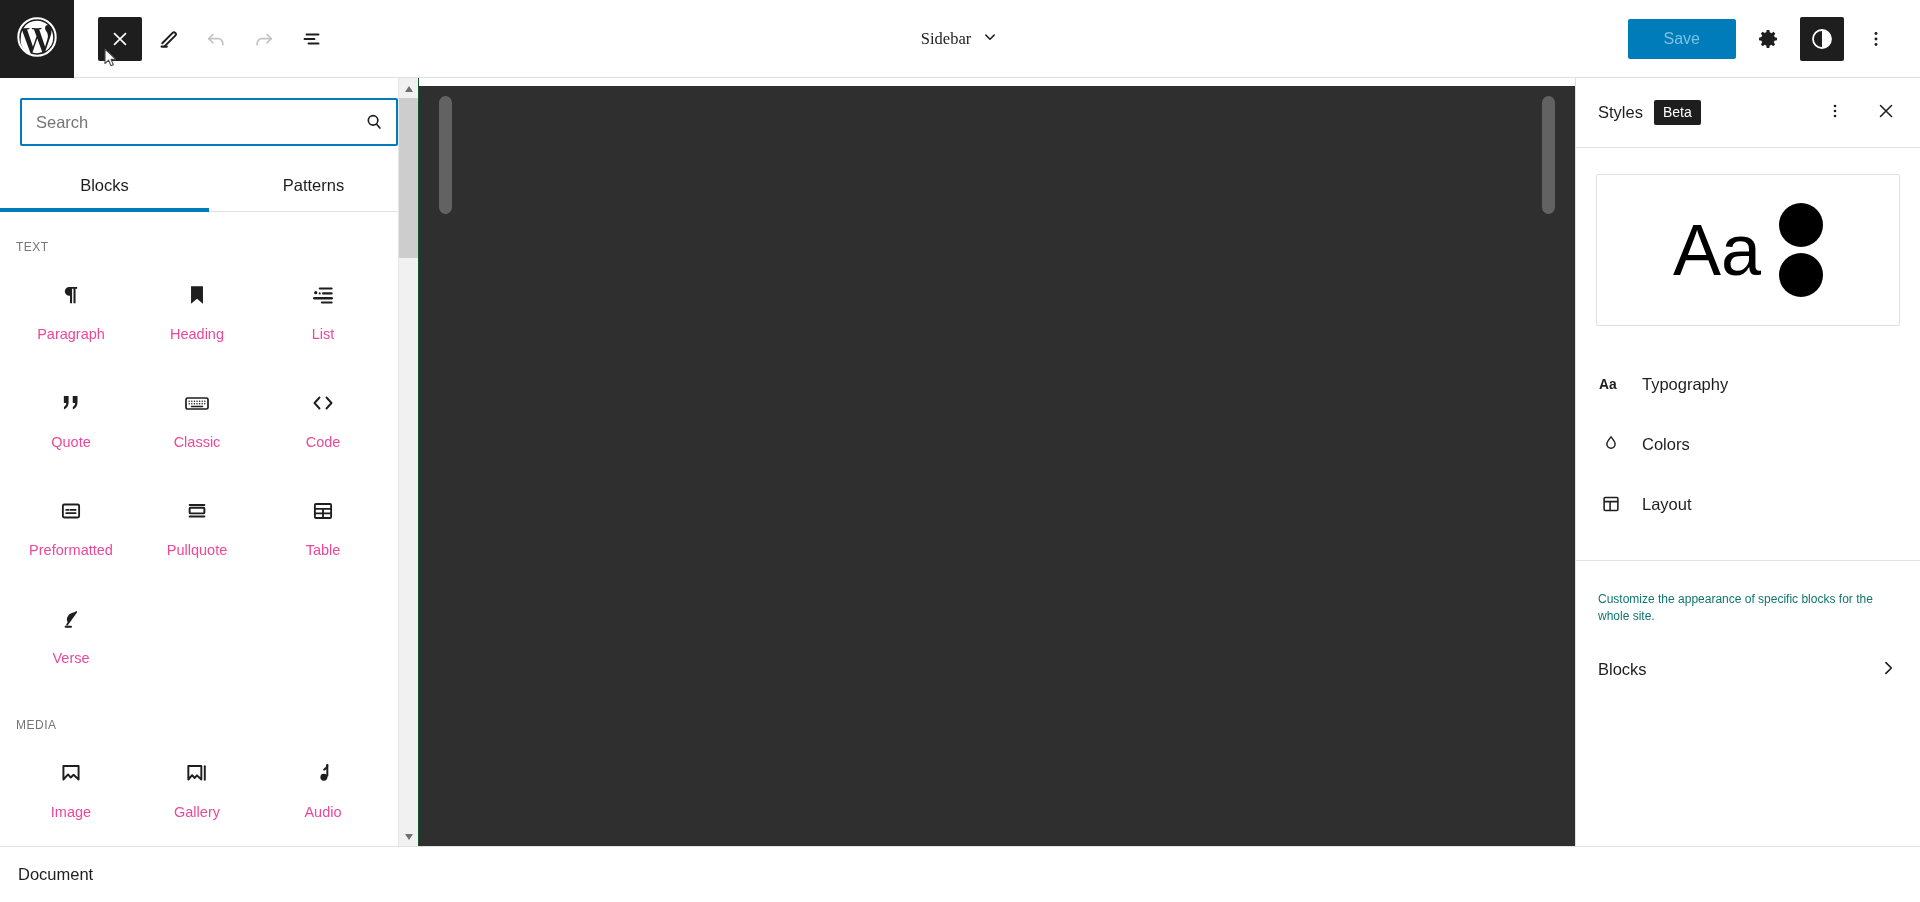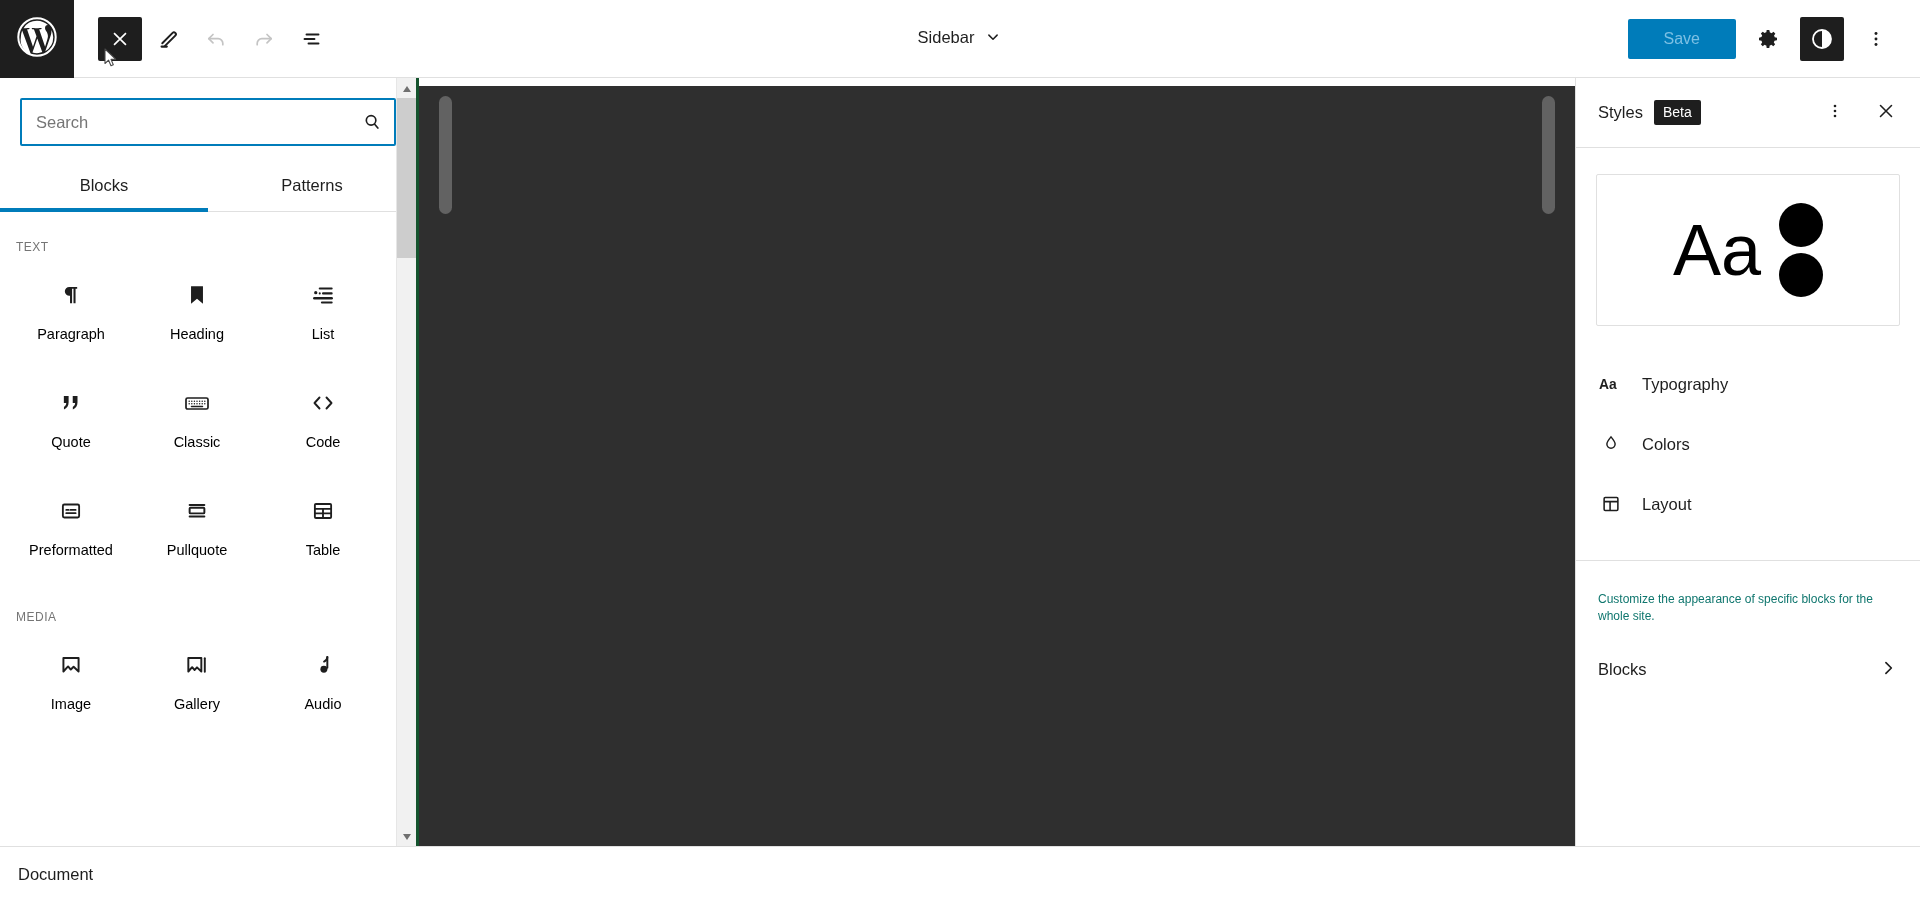--- a/index.html
+++ b/index.html
@@ -40,25 +40,25 @@
   .tb-btn.dark { background: #1e1e1e; color: #fff; }
   .tb-btn.disabled { color: #b8b8b8; cursor: default; }
   .tb-btn svg { display: block; }
 
   .toolbar-center {
     position: absolute; left: 0; right: 0; top: 0; height: 78px;
     display: flex; align-items: center; justify-content: center;
     pointer-events: none;
   }
   .doc-title-btn {
-    display: flex; align-items: flex-start; gap: 10px;
+    display: flex; align-items: center; gap: 10px;
     pointer-events: auto; cursor: pointer;
     background: transparent; border: none;
     font-size: 16.5px; color: #1e1e1e;
-    font-family: Liberation Sans, sans-serif;
+    font-family: Liberation Serif, serif;
     padding: 8px 12px;
   }
 
   .toolbar-right {
     margin-left: auto; display: flex; align-items: center;
     gap: 10px; padding-right: 22px; z-index: 3;
   }
   .save-btn {
     background: #007cba; color: #7cc0e4;
     border: none; border-radius: 2px;
@@ -67,21 +67,21 @@
     font-family: "Liberation Sans", sans-serif;
   }
 
   
   .body-row { flex: 1 1 auto; display: flex; min-height: 0; position: relative; }
 
   
   .inserter {
     width: 419px; flex: 0 0 419px;
     background: #fff;
-    border-right: 3px solid #14532d;
+    border-right: 1px solid #14532d;
     display: flex; flex-direction: column;
     position: relative;
     overflow: hidden;
   }
   .inserter-search-wrap { padding: 20px 20px 0 20px; }
   .search-field {
     position: relative;
     border: 2px solid #007cba;
     border-radius: 2px;
     height: 48px;
@@ -135,21 +135,21 @@
     align-items: center; justify-content: flex-start;
     padding-top: 22px;
     cursor: pointer; border: none; background: transparent;
     font-family: "Liberation Sans", sans-serif;
   }
   .block-item .bi-icon {
     height: 30px; display: flex; align-items: center; justify-content: center;
     color: #1e1e1e;
   }
   .block-item .bi-label {
-    margin-top: 16px; font-size: 14.5px; color: #000000;
+    margin-top: 16px; font-size: 14.5px; color: #ec4899;
     text-align: center; line-height: 1.2;
   }
 
   
   .ins-scrollbar {
     position: absolute; top: 0; right: 0; width: 20px; height: 100%;
     background: #f1f1f1; border-left: 1px solid #e6e6e6;
     display: flex; flex-direction: column;
   }
   .ins-sb-arrow {
@@ -500,20 +500,30 @@
           <button class="block-item">
             <span class="bi-icon">
               <svg width="26" height="26" viewBox="0 0 24 24" fill="none" stroke="#1e1e1e" stroke-width="1.7">
                 <rect x="4.5" y="5.5" width="15" height="13" rx="1"></rect>
                 <path d="M4.5 10h15M4.5 14.2h15M12 10v8.5"></path>
               </svg>
             </span>
             <span class="bi-label">Table</span>
           </button>
 
+          <button class="block-item">
+            <span class="bi-icon">
+              <svg width="26" height="26" viewBox="0 0 24 24" fill="none">
+                <path d="M16.8 5.6c-5.1.3-8.6 3.2-8.6 6.9 0 1.2.4 2.2 1.1 3l7.5-9.9z" fill="#1e1e1e"></path>
+                <path d="M16.8 5.6 8.4 17.3" stroke="#1e1e1e" stroke-width="1.7" stroke-linecap="round"></path>
+                <path d="M7 19.2h5" stroke="#1e1e1e" stroke-width="1.8" stroke-linecap="round"></path>
+              </svg>
+            </span>
+            <span class="bi-label">Verse</span>
+          </button>
 
         </div>
 
         <div class="cat-label">MEDIA</div>
 
         <div class="block-grid">
           <button class="block-item">
             <span class="bi-icon">
               <svg width="26" height="26" viewBox="0 0 24 24" fill="none" stroke="#1e1e1e" stroke-width="1.8">
                 <path d="M5 18V5.5h14V18l-4.6-4.4-2.6 2.6-2.5-2.9z" stroke-linejoin="round"></path>

